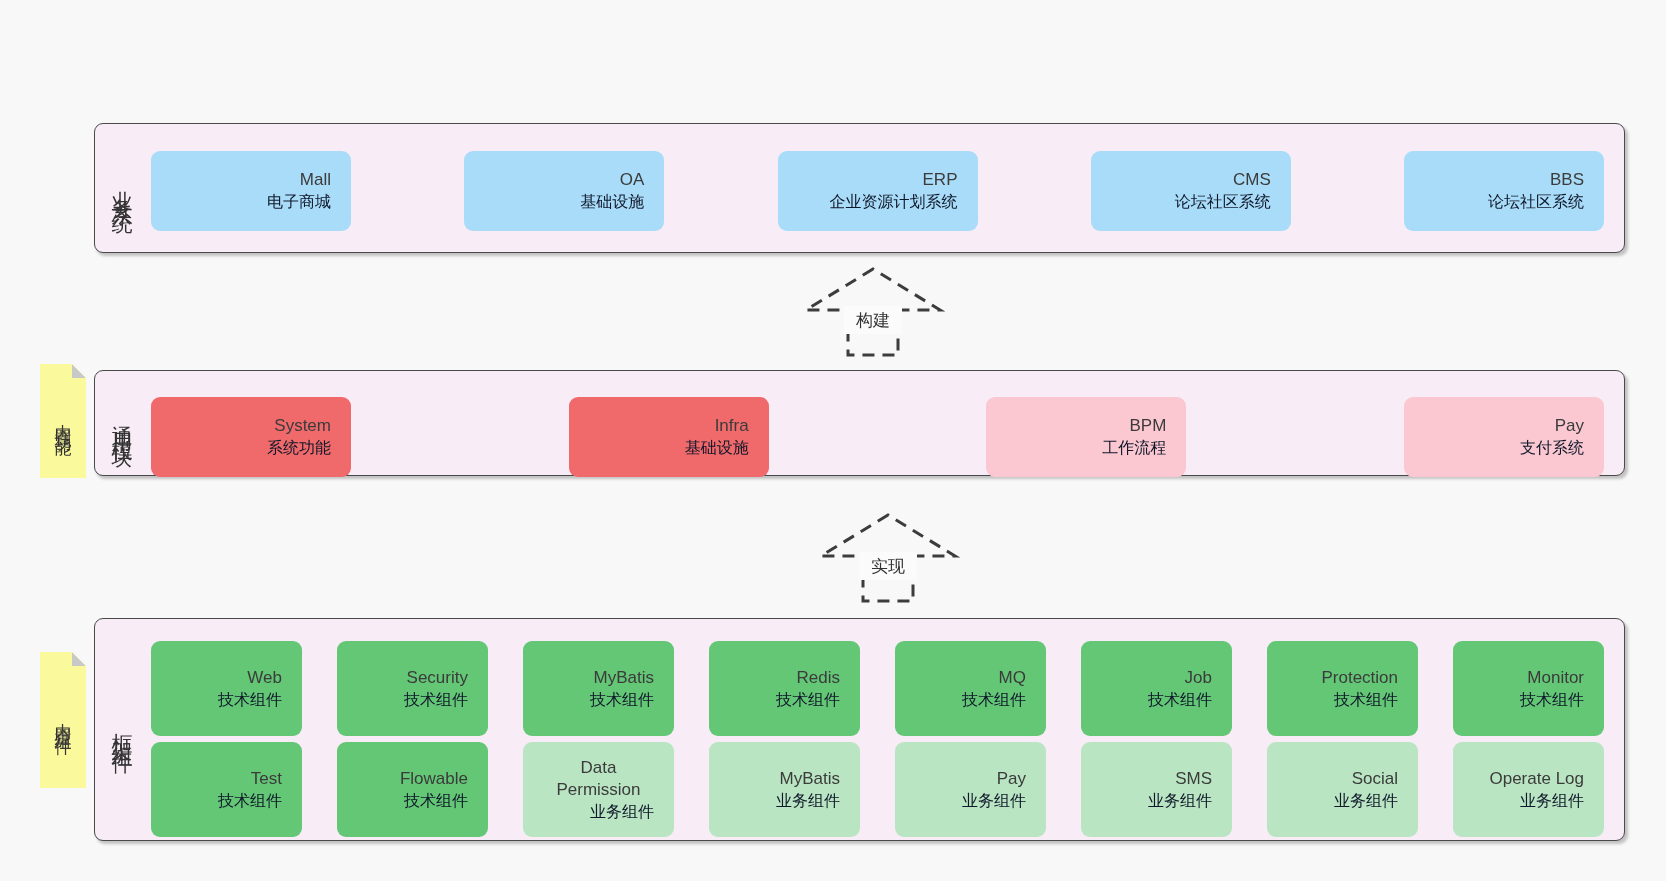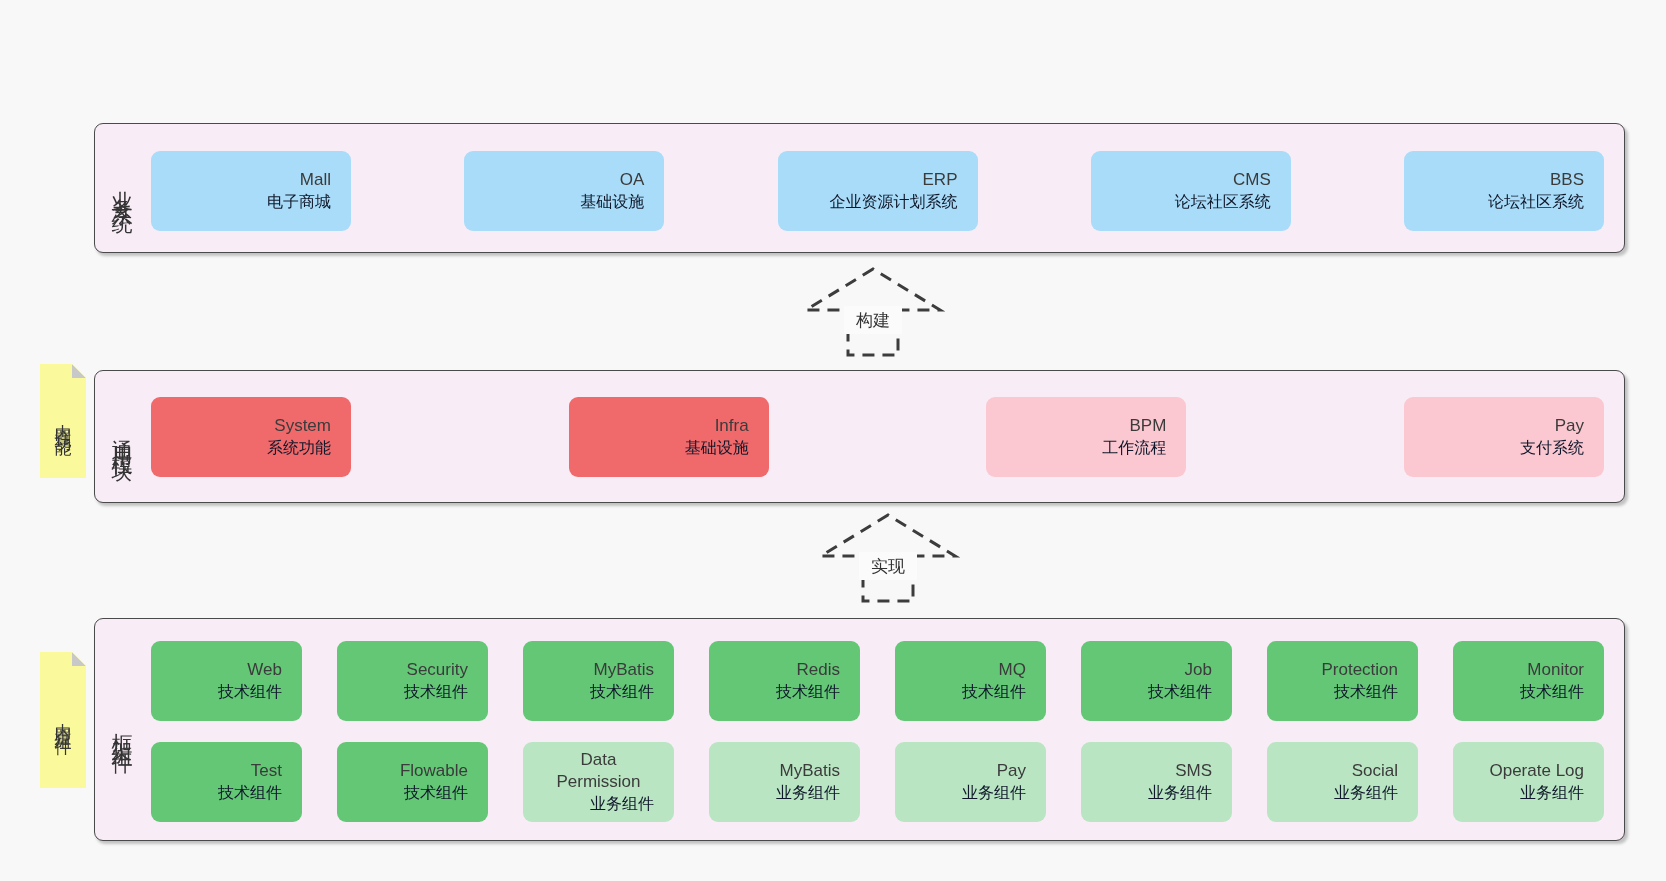--- a/index.html
+++ b/index.html
@@ -8,21 +8,21 @@
     background:#f8f8f8;
     font-family:"Liberation Sans","DejaVu Sans",sans-serif;
     color:#3b3b3b;
   }
   .band{
     position:absolute;left:94px;width:1531px;box-sizing:border-box;
     background:#f8edf6;border:1.5px solid #4a4a4a;border-radius:9px;
     box-shadow:2.5px 3px 3px rgba(0,0,0,.22);
   }
   #band-business{top:123px;height:130px}
-  #band-modules{top:370px;height:133px}
+  #band-modules{top:370px;height:106px}
   #band-components{top:618px;height:223px}
   .band-label{
     position:absolute;left:9px;top:0;bottom:0;width:36px;
     display:flex;align-items:center;justify-content:center;
   }
   .band-label span{
     writing-mode:vertical-rl;text-orientation:upright;
     font-size:21px;letter-spacing:7px;color:#333;
   }
   .band-boxes{
@@ -32,21 +32,21 @@
   #band-business .band-boxes{top:27px}
   #band-modules .band-boxes{top:26px}
   .row1{top:22px}
   .row2{top:123px}
   .box{
     box-sizing:border-box;border-radius:9px;
     display:flex;flex-direction:column;align-items:flex-end;justify-content:center;
     text-align:center;padding:2px 20px;
   }
   .w200{width:200px;height:80px}
-  .w151{width:151px;height:80px}
+  .w151{width:151px;height:95px}
   .blue{background:#a9dcf8}
   .red{background:#f0696b}
   .pink{background:#fbc8d1}
   .green{background:#63c776}
   .lightgreen{background:#b9e5c2}
   .nm{font-size:17px;line-height:1.3;color:#3b3b3b}
   .ds{font-size:16px;line-height:1.35;color:#0f172a}
   .note{
     position:absolute;left:40px;width:46px;background:#fafa9c;
     clip-path:polygon(0 0,calc(100% - 14px) 0,100% 14px,100% 100%,0 100%);

